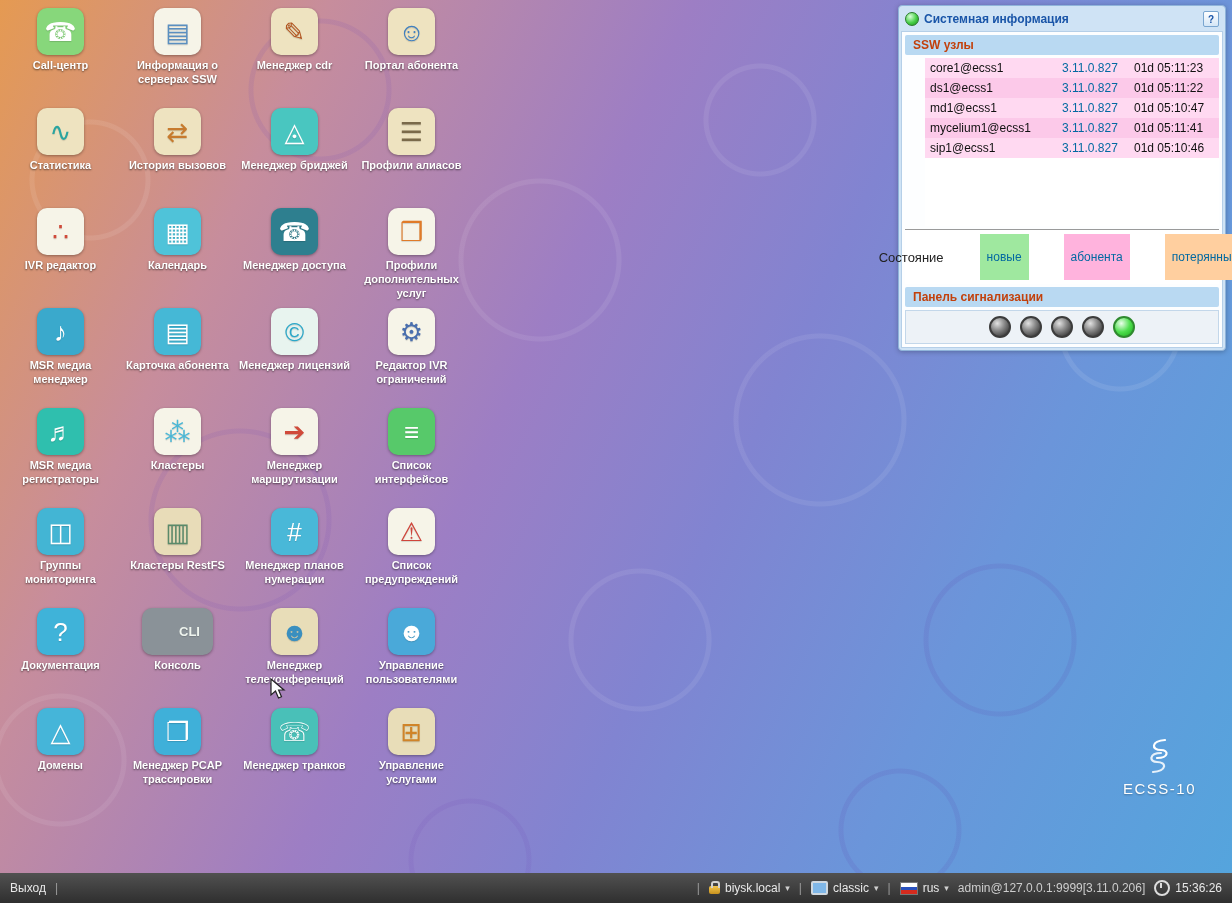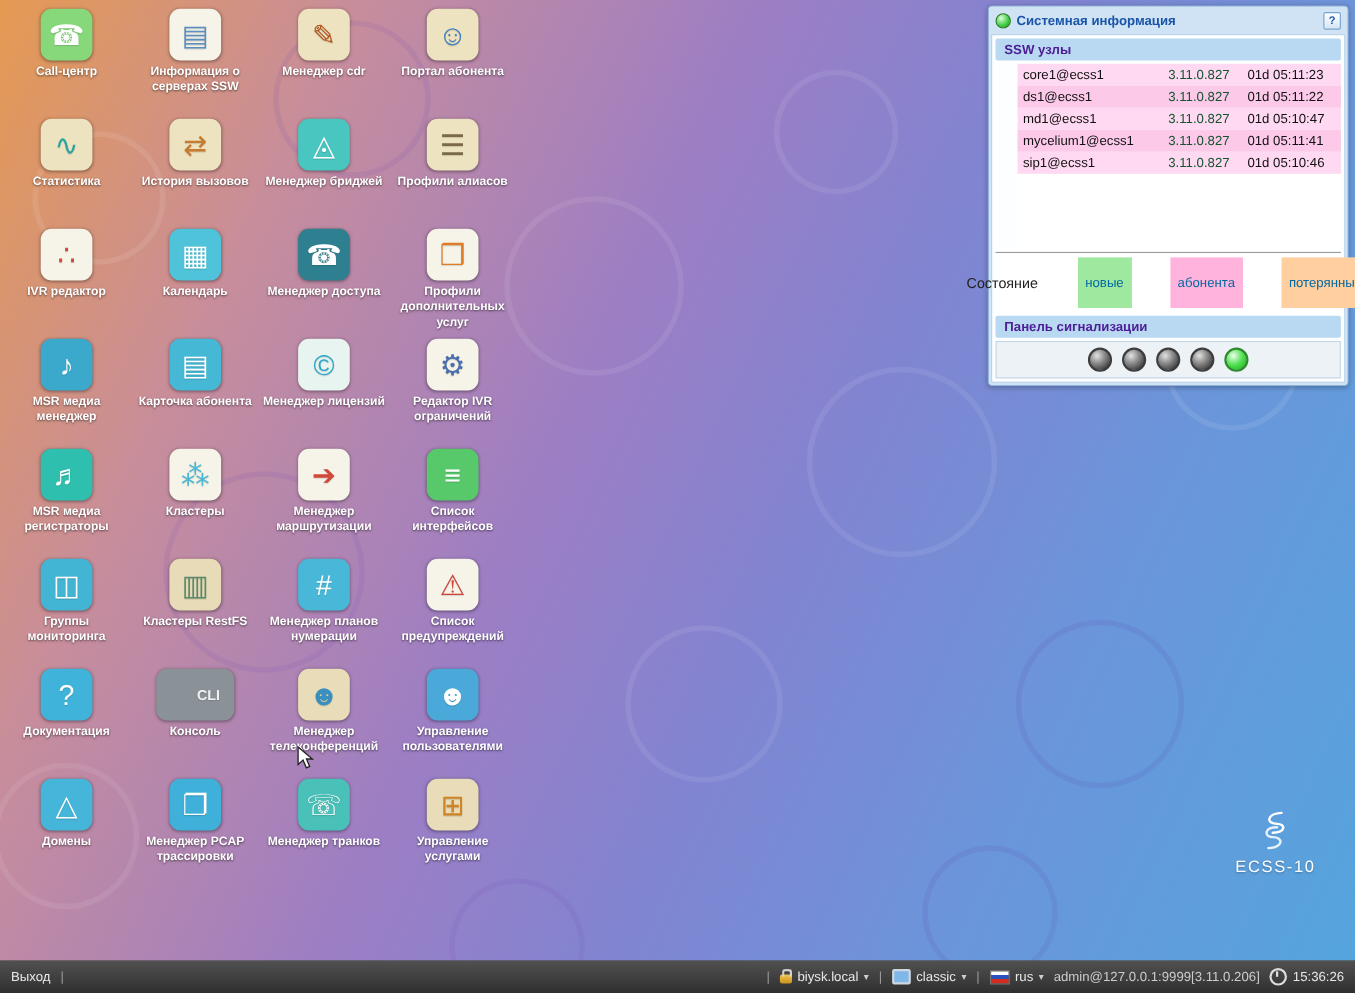--- a/index.html
+++ b/index.html
@@ -30,26 +30,26 @@
   .glyph{font-size:26px;line-height:1;text-shadow:0 1px 1px rgba(0,0,0,.15);}
   .desk-label{margin-top:4px;font-size:11px;font-weight:bold;color:#fff;text-align:center;text-shadow:0 1px 2px rgba(0,0,0,.6);line-height:1.25;max-width:114px;}
 
   
   .sys-panel{position:absolute;top:5px;right:6px;width:322px;background:#cfe3f5;border:1px solid #8fb4da;border-radius:4px;padding:2px;box-shadow:0 1px 5px rgba(0,0,0,.25);}
   .titlebar{display:flex;align-items:center;gap:5px;padding:3px 4px 4px;cursor:move;}
   .orb{width:12px;height:12px;border-radius:50%;background:radial-gradient(circle at 35% 30%,#d9ffd9,#47cf47 55%,#1d8c1d);border:1px solid #2a7a2a;}
   .panel-title{flex:1;font-size:12px;font-weight:bold;color:#1a55a8;}
   .help-btn{width:14px;height:14px;border:1px solid #7aa6d0;background:linear-gradient(#ffffff,#d4e6f6);color:#1a55a8;font-size:10px;font-weight:bold;display:flex;align-items:center;justify-content:center;border-radius:2px;cursor:pointer;}
   .panel-inner{background:#fdfeff;border:1px solid #b5cfe8;padding:3px;display:flex;flex-direction:column;gap:3px;}
-  .section-header{background:#b9d9f2;color:#4c1d95;font-weight:bold;font-size:12px;padding:3px 8px;border-radius:2px;}
+  .section-header{background:#b9d9f2;color:#c2410c;font-weight:bold;font-size:12px;padding:3px 8px;border-radius:2px;}
   .nodes-area{min-height:168px;display:flex;flex-direction:column;background:#fff;margin-left:20px;}
   .node-row{display:flex;font-size:12px;padding:3px 5px;background:#ffd9f1;cursor:pointer;}
   .node-row.alt{background:#fcc9e9;}
   .node-name{flex:1;color:#111;}
-  .node-version{width:72px;color:#14532d;}
+  .node-version{width:72px;color:#0369a1;}
   .node-uptime{width:80px;color:#111;}
   .legend-row{display:flex;align-items:center;justify-content:center;gap:6px;padding:4px 2px;border-top:1px solid #9a9a9a;font-size:13px;color:#222;background:#fff;}
   .badge{font-size:12px;color:#0369a1;padding:16px 7px;margin-left:30px;}
   .led-area{background:#edf2f7;border:1px solid #c3d7ea;padding:5px;display:flex;justify-content:center;gap:9px;}
   .led{width:18px;height:18px;border-radius:50%;cursor:pointer;}
   .led-gray{background:radial-gradient(circle at 35% 30%,#e2e2e2,#8d8d8d 40%,#383838 85%);border:2px solid #3c3c3c;}
   .led-green{background:radial-gradient(circle at 35% 30%,#eaffea,#4fdf4f 50%,#1fae1f 95%);border:2px solid #2f8a2f;}
 
   
   .taskbar{position:absolute;left:0;right:0;bottom:0;height:30px;display:flex;align-items:center;justify-content:space-between;background:linear-gradient(#515151,#2f2f2f);color:#e8e8e8;font-size:12px;padding:0 10px;box-sizing:border-box;}

